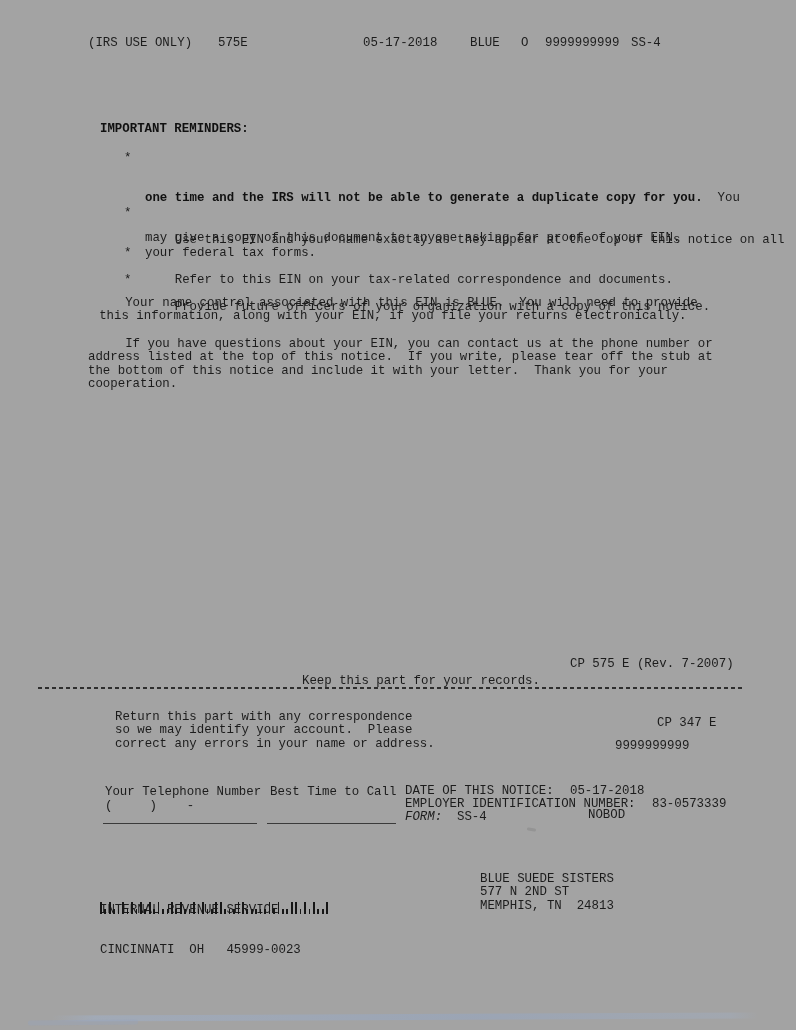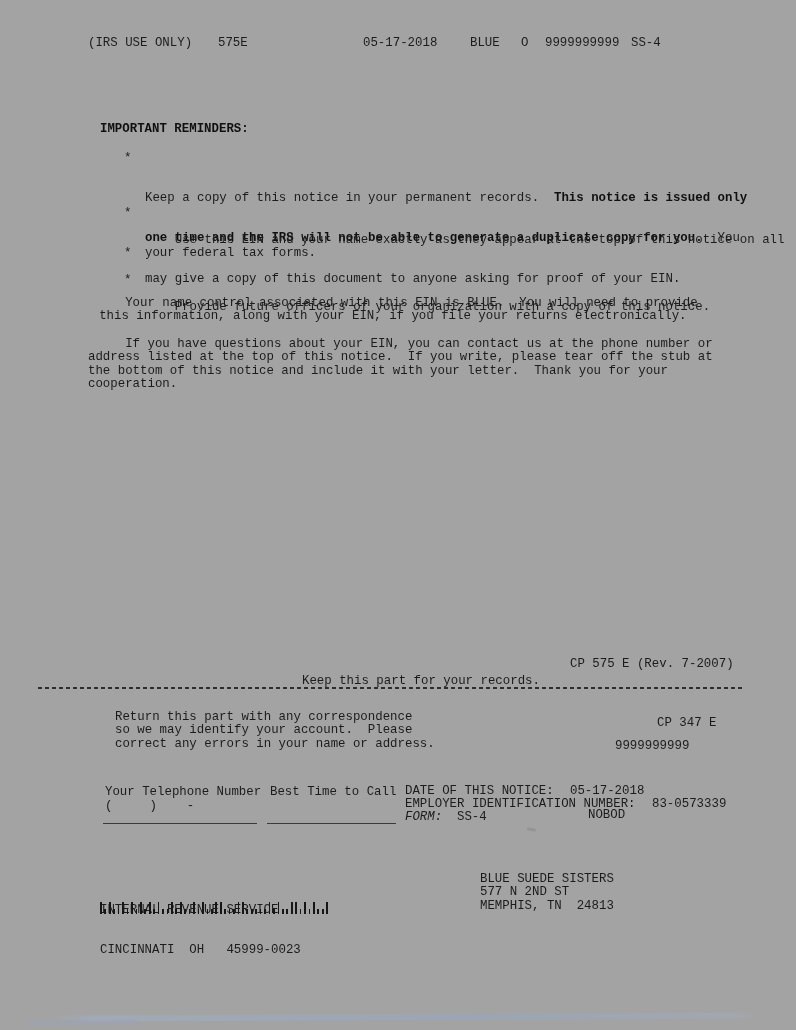--- a/index.html
+++ b/index.html
@@ -55,33 +55,33 @@
   <span class="abs" style="left:363px;top:37px;">05-17-2018</span>
   <span class="abs" style="left:470px;top:37px;">BLUE</span>
   <span class="abs" style="left:521px;top:37px;">O</span>
   <span class="abs" style="left:545px;top:37px;">9999999999</span>
   <span class="abs" style="left:631px;top:37px;">SS-4</span>
 
   <span class="abs b" style="left:88px;top:123px;margin-left:12px;">IMPORTANT REMINDERS:</span>
 
   <div class="abs" style="left:145px;top:152px;">
     <span class="star">*</span>
-    <div class="line"><span>Keep a copy of this notice in your permanent records.  </span><span class="b">This notice is issued only</span></div>
     <div class="line"><span class="b">one time and the IRS will not be able to generate a duplicate copy for you.</span><span>  You</span></div>
     <div class="line"><span>may give a copy of this document to anyone asking for proof of your EIN.</span></div>
   </div>
 
   <div class="abs" style="left:145px;top:207px;">
     <span class="star">*</span>
     <span>Use this EIN and your name exactly as they appear at the top of this notice on all
 your federal tax forms.</span>
   </div>
 
   <div class="abs" style="left:145px;top:247px;">
     <span class="star">*</span>
+    <span>Refer to this EIN on your tax-related correspondence and documents.</span>
   </div>
 
   <div class="abs" style="left:145px;top:274px;">
     <span class="star">*</span>
     <span>Provide future officers of your organization with a copy of this notice.</span>
   </div>
 
   <div class="abs indent-par" style="left:88px;top:297px;text-align:center;">     Your name control associated with this EIN is BLUE.  You will need to provide
 this information, along with your EIN, if you file your returns electronically.</div>
 

